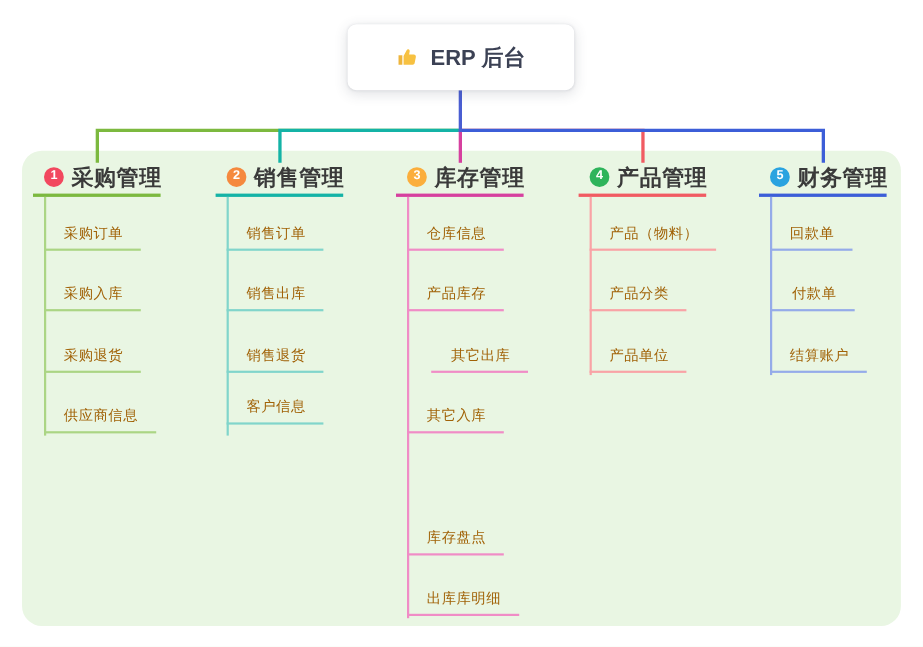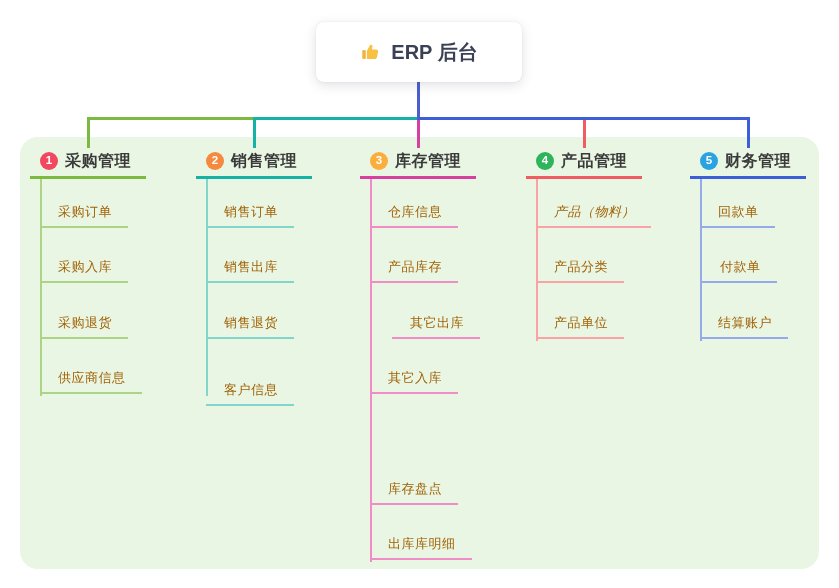--- a/index.html
+++ b/index.html
@@ -9,21 +9,21 @@
   .root-card{position:absolute;left:316px;top:22px;width:206px;height:60px;background:#fff;border-radius:8px;
     box-shadow:0 3px 12px rgba(60,70,90,.16),0 0 2px rgba(60,70,90,.10);
     display:flex;align-items:center;justify-content:center;gap:9px;cursor:default;}
   .thumb{display:flex;align-items:center;}
   .root-label{font-size:20px;font-weight:600;color:#3b4154;white-space:nowrap;}
   .layer{position:absolute;left:0;top:0;width:100%;height:100%;}
   .branch-title{position:absolute;height:33px;width:116px;box-sizing:border-box;display:flex;align-items:center;gap:7px;
     padding-left:10px;border-bottom:3px solid #999;white-space:nowrap;cursor:default;}
   .badge{width:18px;height:18px;border-radius:50%;flex:none;display:flex;align-items:center;justify-content:center;
     color:#fff;font-size:11.5px;font-weight:700;line-height:1;}
-  .branch-label{font-size:16px;font-weight:600;color:#3a3a3a;letter-spacing:.5px;}
+  .branch-label{font-size:20px;font-weight:600;color:#3a3a3a;letter-spacing:.5px;}
   .spine{position:absolute;width:2px;}
   .child-row{position:absolute;height:30px;box-sizing:border-box;display:flex;align-items:flex-end;
     padding:0 16px 5px 18px;border-bottom:2px solid #999;white-space:nowrap;cursor:default;}
   .child-label{font-size:13px;color:#a16207;letter-spacing:.5px;}
 </style>
 </head>
 <body>
 
 <div class="stage">
 
@@ -73,21 +73,21 @@
       <div class="spine" style="left: 206px; top: 179px; height: 217px; background-color: rgb(129, 213, 203);"></div>
       <div class="child-row" style="left: 206px; top: 198px; border-bottom-color: rgb(129, 213, 203);">
         <span class="child-label">销售订单</span>
       </div>
       <div class="child-row" style="left: 206px; top: 253px; border-bottom-color: rgb(129, 213, 203);">
         <span class="child-label">销售出库</span>
       </div>
       <div class="child-row" style="left: 206px; top: 309px; border-bottom-color: rgb(129, 213, 203);">
         <span class="child-label">销售退货</span>
       </div>
-      <div class="child-row" style="left: 206px; top: 376px; border-bottom-color: rgb(129, 213, 203); justify-content: flex-end;">
+      <div class="child-row" style="left: 206px; top: 356px; border-bottom-color: rgb(129, 213, 203); justify-content: flex-end;">
         <span class="child-label">客户信息</span>
       </div>
       <div class="branch-title" style="left: 360px; top: 146px; border-bottom-color: rgb(214, 64, 159);">
         <span class="badge" style="background-color: rgb(251, 174, 60);">3</span>
         <span class="branch-label">库存管理</span>
       </div>
       <div class="spine" style="left: 370px; top: 179px; height: 383px; background-color: rgb(240, 140, 198);"></div>
       <div class="child-row" style="left: 370px; top: 198px; border-bottom-color: rgb(240, 140, 198);">
         <span class="child-label">仓库信息</span>
       </div>
@@ -104,21 +104,21 @@
         <span class="child-label">库存盘点</span>
       </div>
       <div class="child-row" style="left: 370px; top: 530px; border-bottom-color: rgb(240, 140, 198);">
         <span class="child-label">出库库明细</span>
       </div>
       <div class="branch-title" style="left: 526px; top: 146px; border-bottom-color: rgb(241, 91, 98);">
         <span class="badge" style="background-color: rgb(46, 180, 91);">4</span>
         <span class="branch-label">产品管理</span>
       </div>
       <div class="spine" style="left: 536px; top: 179px; height: 162px; background-color: rgb(249, 163, 166);"></div>
-      <div class="child-row" style="left: 536px; top: 198px; border-bottom-color: rgb(249, 163, 166); font-style: italic;">
+      <div class="child-row" style="left: 536px; top: 198px; border-bottom-color: rgb(249, 163, 166);">
         <span class="child-label">产品（物料）</span>
       </div>
       <div class="child-row" style="left: 536px; top: 253px; border-bottom-color: rgb(249, 163, 166);">
         <span class="child-label">产品分类</span>
       </div>
       <div class="child-row" style="left: 536px; top: 309px; border-bottom-color: rgb(249, 163, 166);">
         <span class="child-label">产品单位</span>
       </div>
       <div class="branch-title" style="left: 690px; top: 146px; border-bottom-color: rgb(60, 94, 216);">
         <span class="badge" style="background-color: rgb(42, 163, 224);">5</span>

